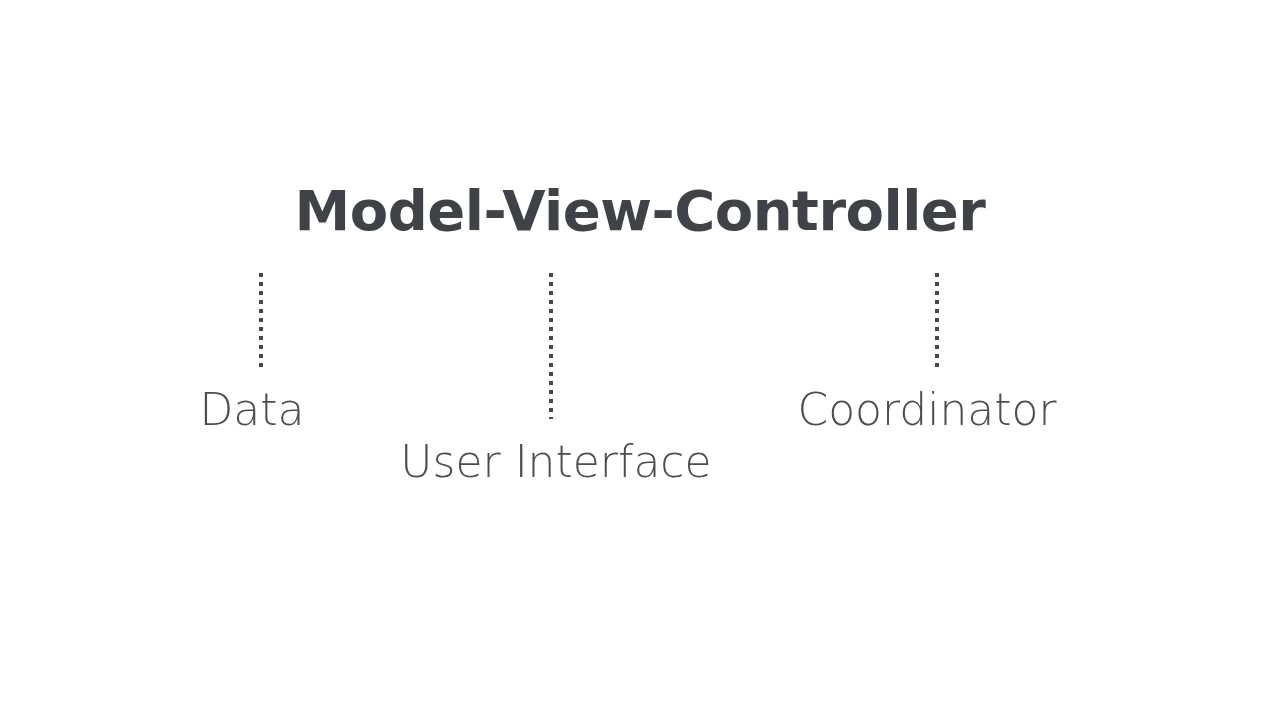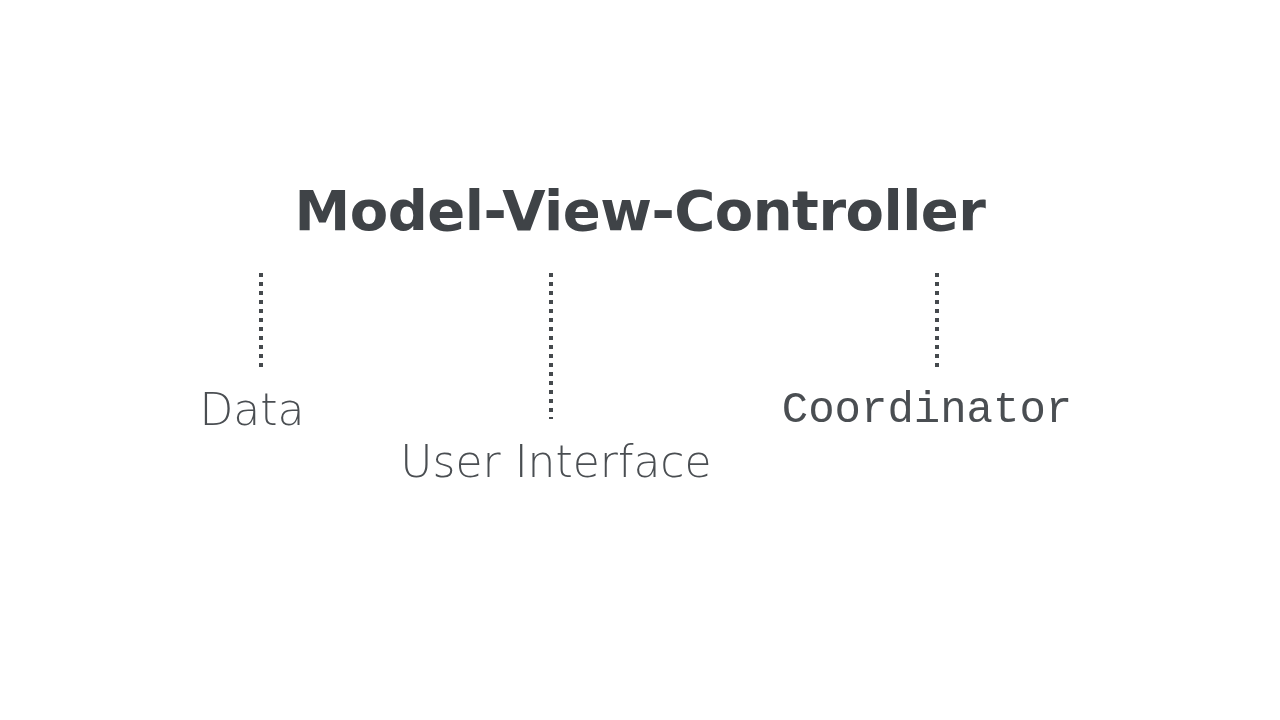--- a/index.html
+++ b/index.html
@@ -73,21 +73,20 @@
   }
   .label-ui {
     left: 356px;
     top: 437px;
     width: 400px;
   }
   .label-coord {
     left: 727px;
     top: 385px;
     width: 400px;
-    font-family: Liberation Mono, monospace;
   }
 </style>
 </head>
 <body>
 
 <div id="slide">
 
   <div class="title">Model-View-Controller</div>
 
   <div class="leader leader-data"></div>

